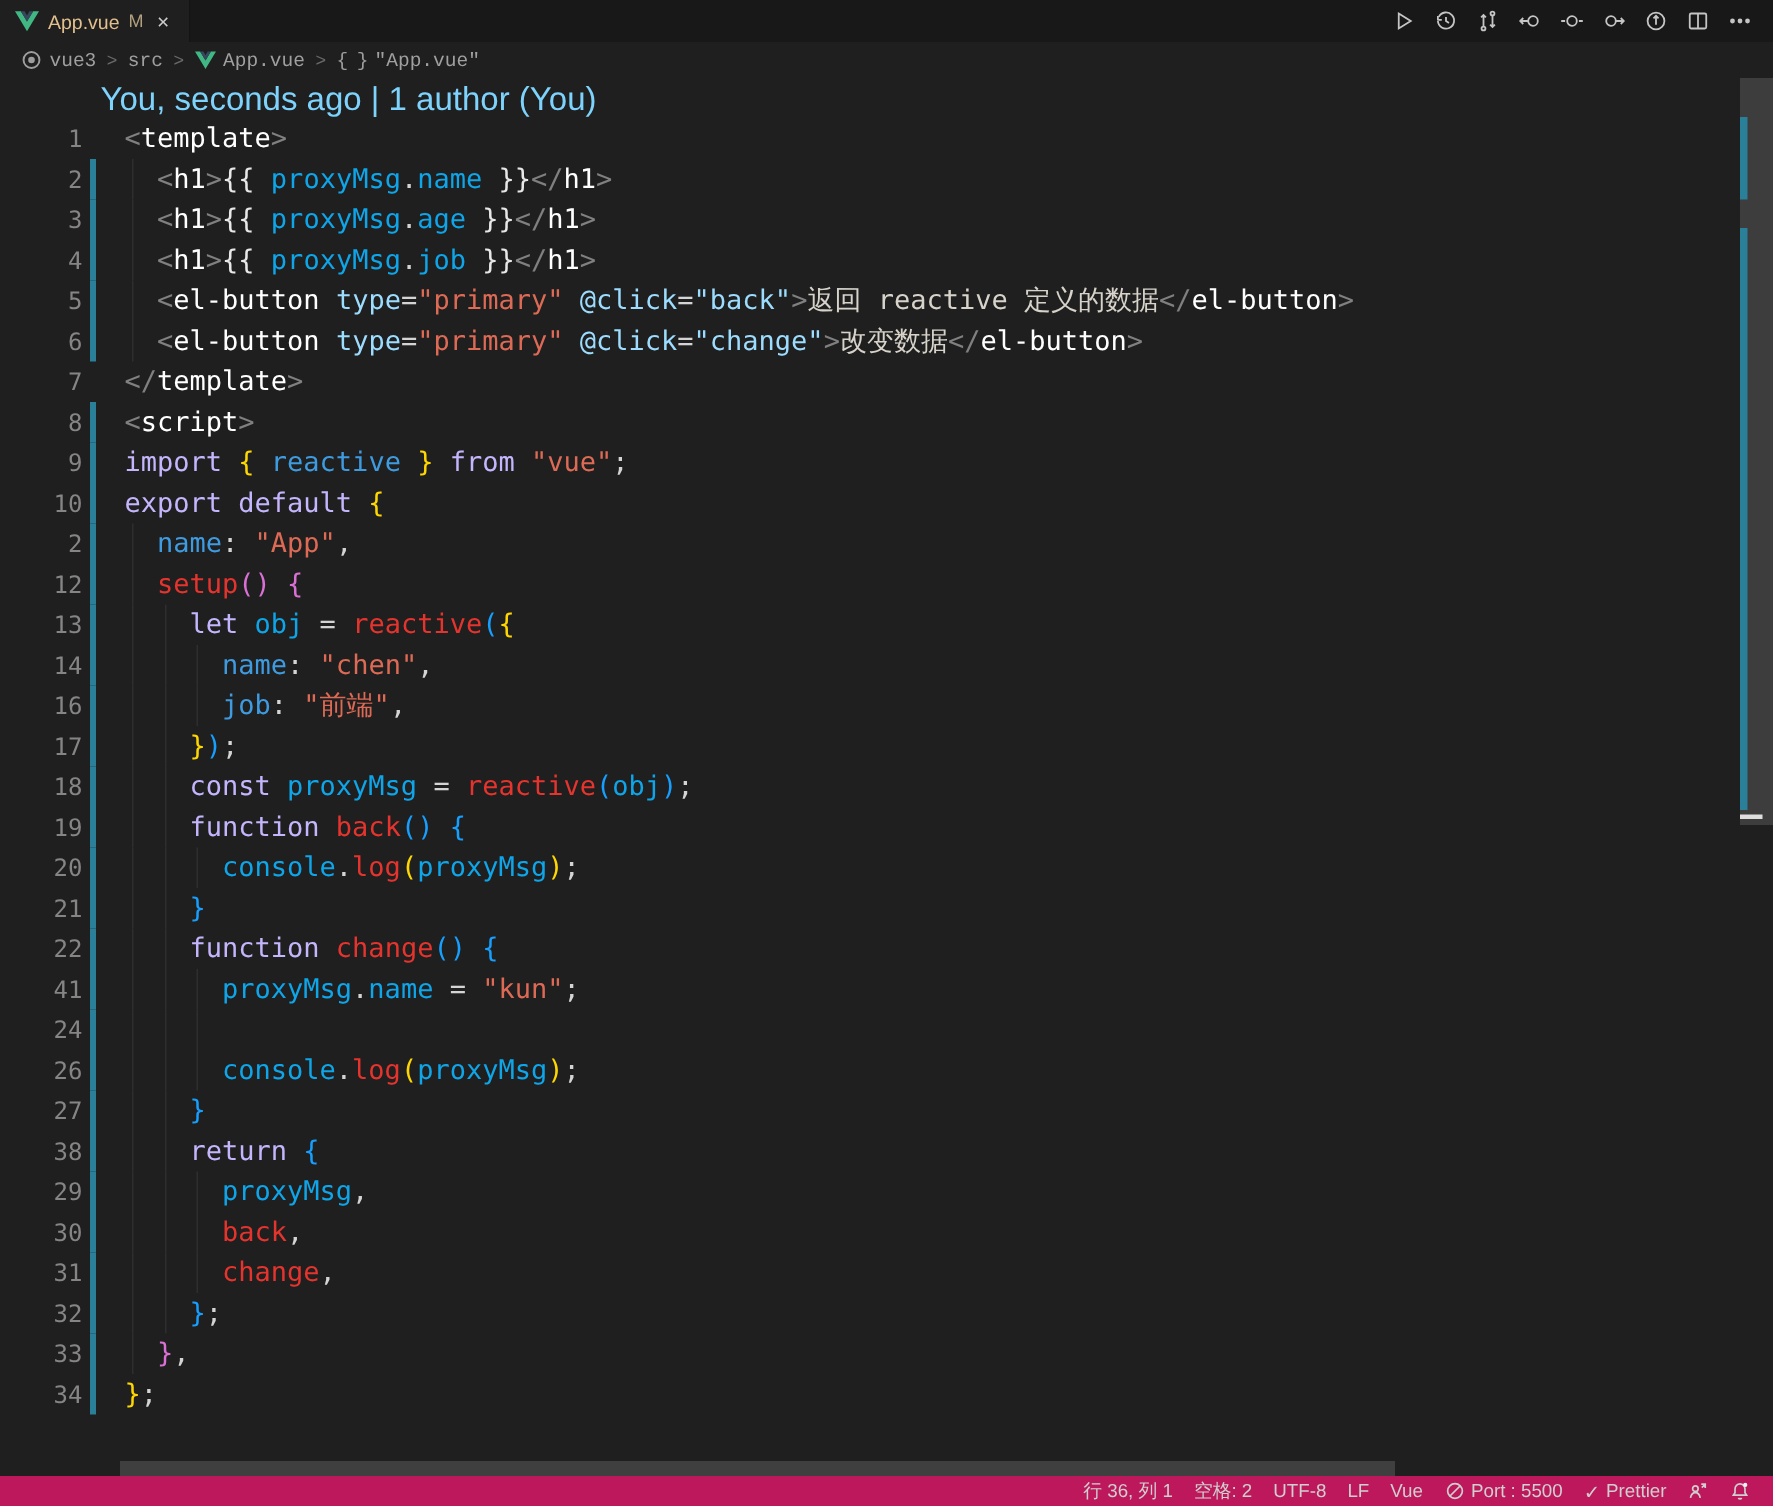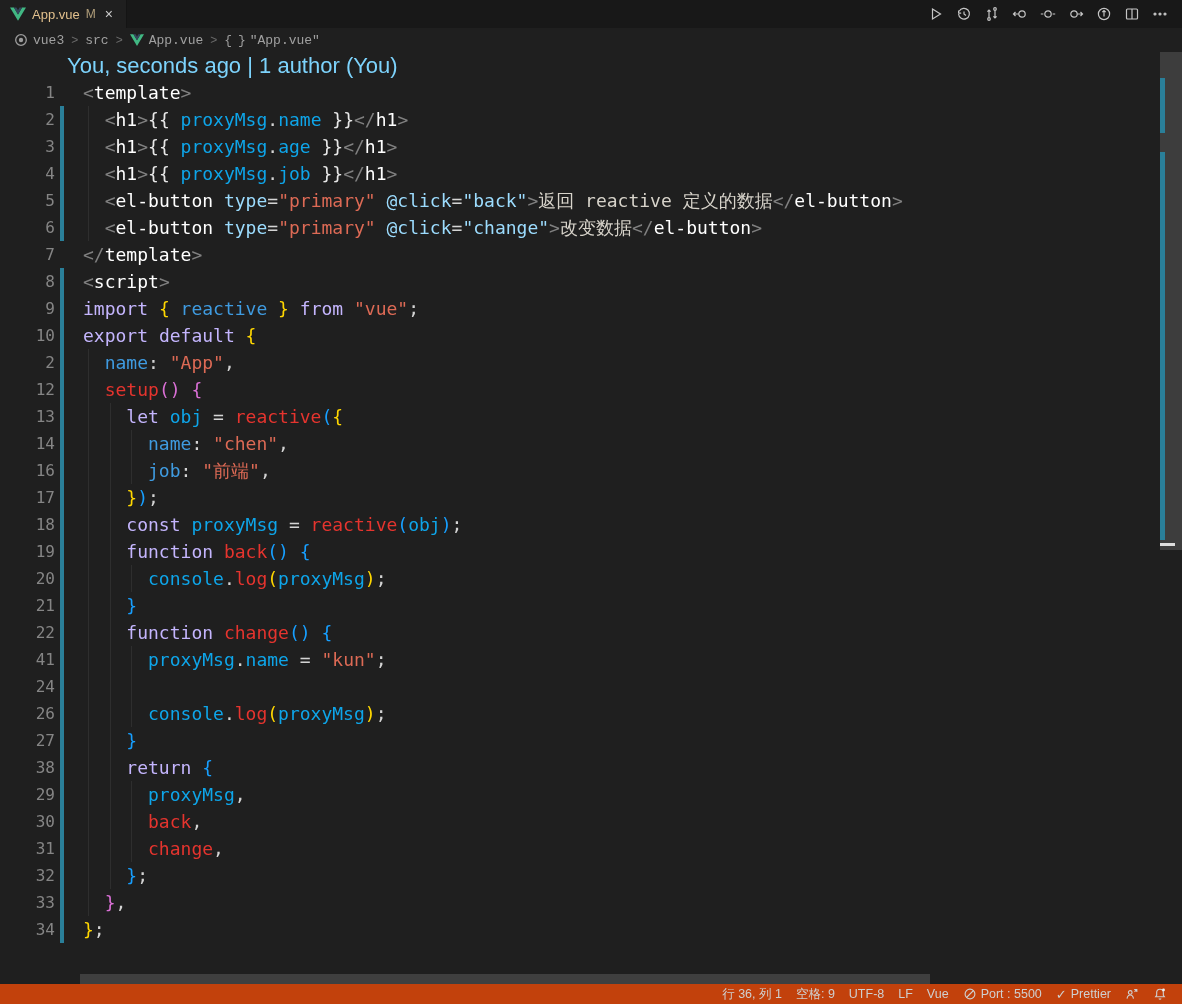--- a/index.html
+++ b/index.html
@@ -47,21 +47,21 @@
   
   .vscroll { position:absolute; top:52px; right:0; width:22px; height:933px; }
   .vthumb { position:absolute; top:0; left:0; width:22px; height:498px; background:#3d3d3d; }
   .ruler-mod { position:absolute; left:0; width:5px; background:#2a7f99; }
   .ruler-cursor { position:absolute; top:491px; left:0; width:15px; height:3px; background:#dedede; }
   .hscroll { position:absolute; top:974px; left:80px; width:850px; height:10px;
              background:#3f3f3f; }
 
   
   .statusbar { position:absolute; top:984px; left:0; width:1182px; height:20px;
-               background:#c2410c; display:flex; align-items:center; justify-content:flex-end;
+               background:#be185d; display:flex; align-items:center; justify-content:flex-end;
                padding-right:8px; }
   .sb-item { display:flex; align-items:center; gap:4px; color:#cfcfcf; font-size:12.5px;
              padding:0 7px; height:20px; cursor:pointer; }
   .sb-item svg { width:14px; height:14px; stroke:#cfcfcf; fill:none; stroke-width:1.3; }
   .sb-check { font-size:13px; }
 </style>
 </head>
 <body>
 
 <div class="tabbar">
@@ -386,21 +386,21 @@
   <div class="ruler-mod" style="top:100px;height:388px"></div>
   <div class="ruler-cursor"></div>
 </div>
 <div class="hscroll"></div>
 
 <div class="statusbar">
   <div class="sb-item">
     <span>行 36, 列 1</span>
     </div>
   <div class="sb-item">
-    <span>空格: 9</span>
+    <span>空格: 2</span>
     </div>
   <div class="sb-item">
     <span>UTF-8</span>
     </div>
   <div class="sb-item">
     <span>LF</span>
     </div>
   <div class="sb-item">
     <span>Vue</span>
     </div>

